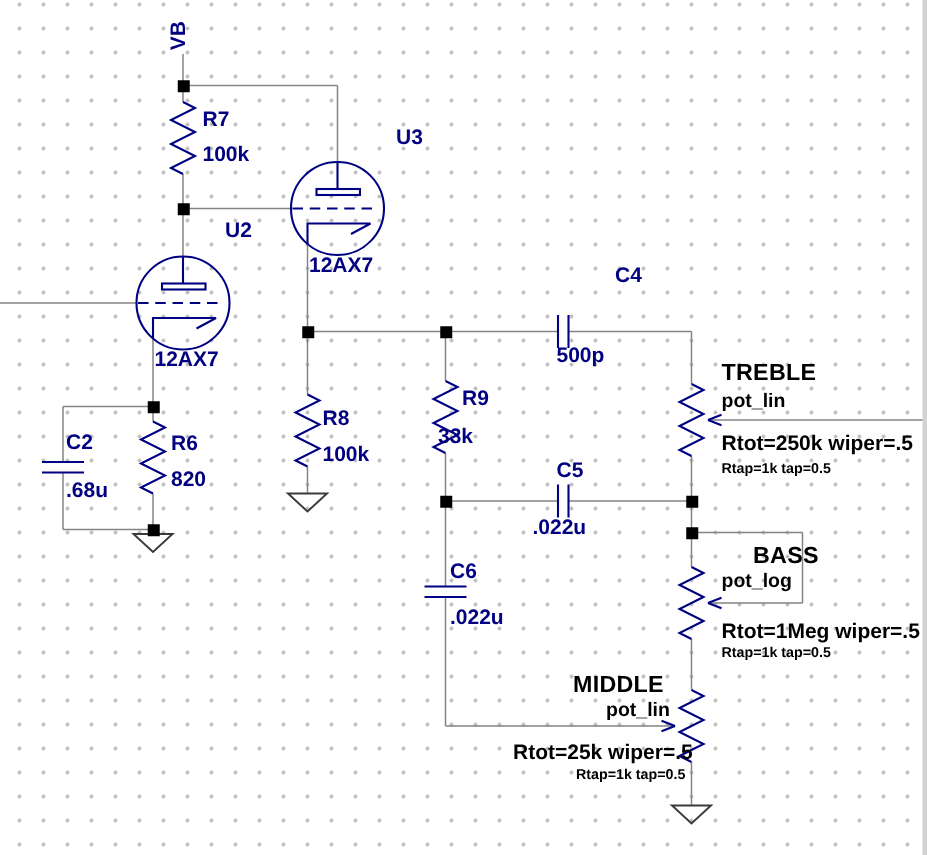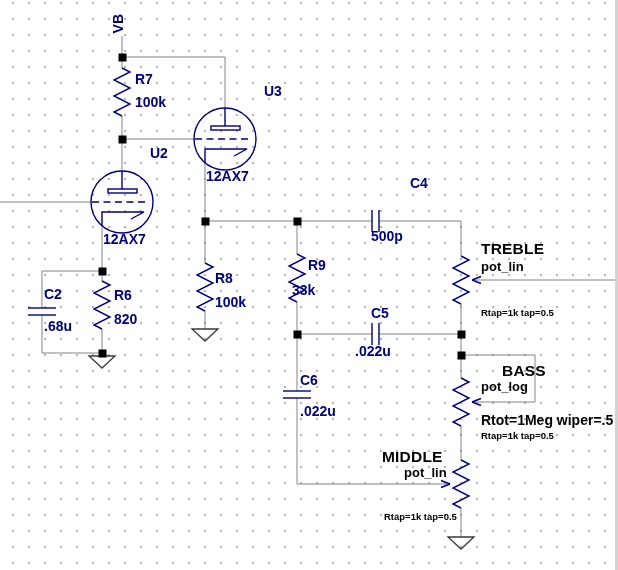--- a/index.html
+++ b/index.html
@@ -127,25 +127,27 @@
   <div class="lbl navy std" style="left:292px;top:283px;">33k</div>
   <div class="lbl navy std" style="left:367px;top:176px;margin-left:43px;">C4</div>
   <div class="lbl navy std" style="left:371px;top:229px;">500p</div>
   <div class="lbl navy std" style="left:371px;top:306px;">C5</div>
   <div class="lbl navy std" style="left:355px;top:344px;">.022u</div>
   <div class="lbl navy std" style="left:300px;top:373px;">C6</div>
   <div class="lbl navy std" style="left:300px;top:404px;">.022u</div>
 
   <div class="lbl black big" style="left:481px;top:240px;">TREBLE</div>
   <div class="lbl black mid" style="left:481px;top:260px;">pot_lin</div>
+  <div class="lbl black std" style="left:481px;top:288px;">Rtot=250k wiper=.5</div>
   <div class="lbl black tiny" style="left:481px;top:308px;">Rtap=1k tap=0.5</div>
 
   <div class="lbl black big" style="left:481px;top:362px;margin-left:21px;">BASS</div>
   <div class="lbl black mid" style="left:481px;top:380px;">pot_log</div>
   <div class="lbl black std" style="left:481px;top:413px;">Rtot=1Meg wiper=.5</div>
   <div class="lbl black tiny" style="left:481px;top:431px;">Rtap=1k tap=0.5</div>
 
   <div class="lbl black big" style="left:382px;top:448px;">MIDDLE</div>
   <div class="lbl black mid" style="left:404px;top:466px;">pot_lin</div>
+  <div class="lbl black std" style="left:342px;top:494px;">Rtot=25k wiper=.5</div>
   <div class="lbl black tiny" style="left:384px;top:512px;">Rtap=1k tap=0.5</div>
 
   <div id="right-edge"></div>
 </div>
 
 </body></html>

